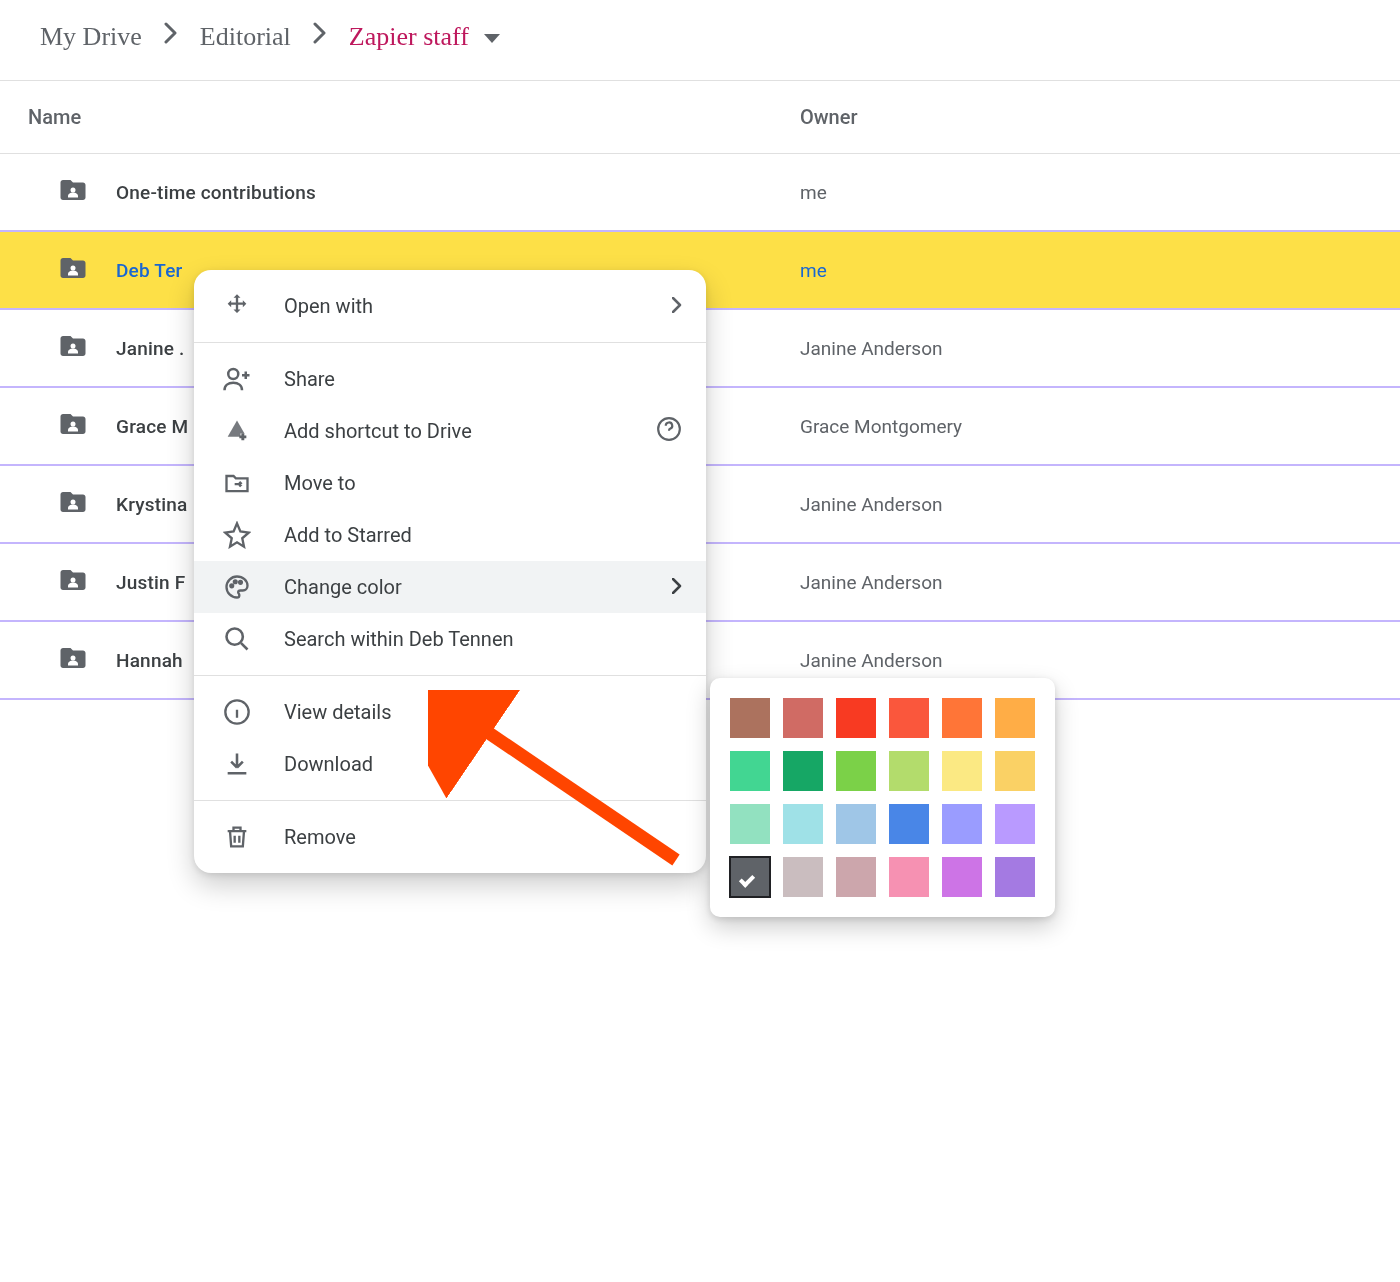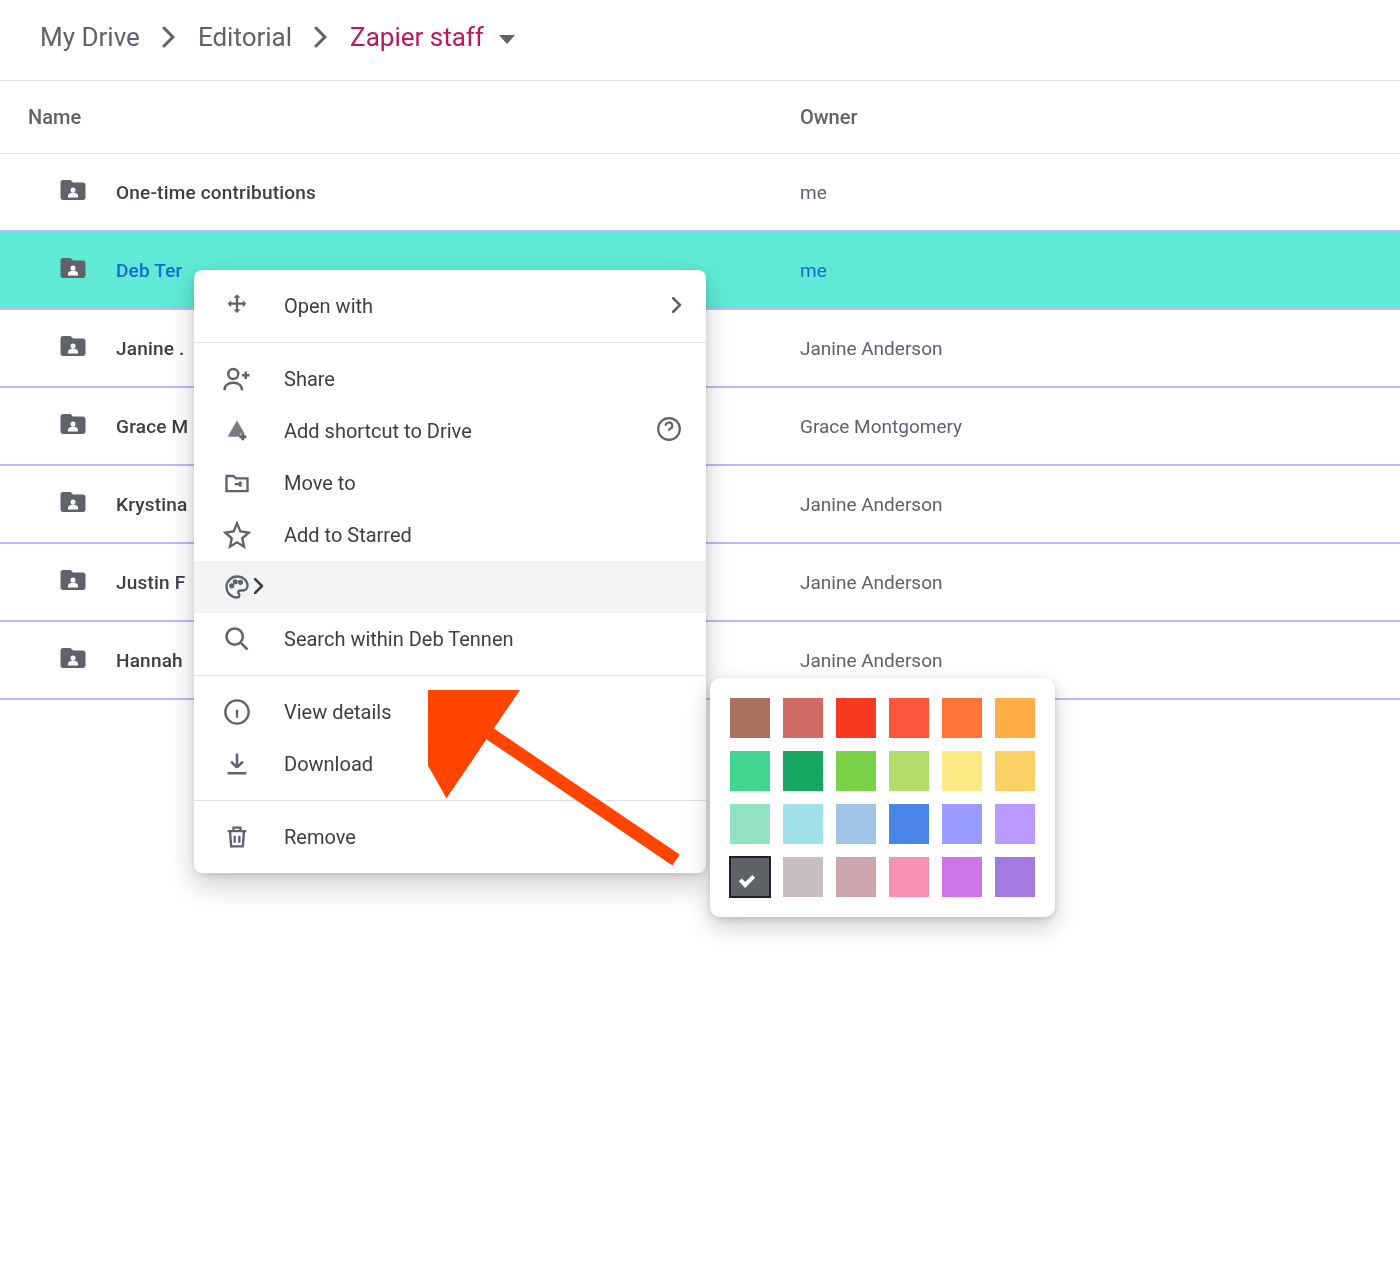--- a/index.html
+++ b/index.html
@@ -9,24 +9,25 @@
       color: #202124;
       width: 1400px;
       height: 1282px;
       overflow: hidden;
       position: relative;
     }
     
     
     .breadcrumb {
       display: flex;
-      align-items: center;
+      align-items: flex-start;
       padding: 22px 40px 28px 40px;
       font-size: 26px;
       color: #5f6368;
+      font-family: Liberation Serif, serif;
     }
     .breadcrumb .crumb {
       color: #5f6368;
       cursor: pointer;
     }
     .breadcrumb .crumb.current {
       color: #be185d;
     }
     .breadcrumb .chev {
       margin: 0 22px;
@@ -76,34 +77,34 @@
       font-weight: 500;
       letter-spacing: .2px;
       white-space: nowrap;
       overflow: hidden;
     }
     .row .owner {
       width: 560px;
       color: #5f6368;
     }
     .row.selected {
-      background: #5eead4;
+      background: #fde047;
       justify-content: center;
     }
     .row.selected .fname { color: #1967d2; }
     .row.selected .owner { color: #1967d2; }
     
     
     .menu {
       position: absolute;
       left: 194px;
       top: 270px;
       width: 512px;
       background: #fff;
-      border-radius: 8px;
+      border-radius: 17px;
       box-shadow: 0 2px 6px rgba(0,0,0,.1), 0 12px 28px rgba(0,0,0,.2);
       padding: 10px 0;
       font-size: 20px;
       color: #3c4043;
       z-index: 10;
     }
     .menu .sep {
       height: 1px;
       background: #e0e0e0;
       margin: 10px 0;
@@ -332,20 +333,21 @@
   </div>
   <div class="mi hl">
     <span class="micon">
       <svg width="28" height="28" viewBox="0 0 24 24" fill="none" stroke="#5f6368" stroke-width="2">
           <path d="M12 3a9 9 0 1 0 0 18c1.7 0 2-1 2-2s-1-1.5-1-2.5 1-1.5 2-1.5h2a4 4 0 0 0 4-4c0-4.4-4-8-9-8z"></path>
           <circle cx="7.5" cy="11" r="1.2" fill="#5f6368"></circle>
           <circle cx="10.5" cy="7.5" r="1.2" fill="#5f6368"></circle>
           <circle cx="15" cy="8" r="1.2" fill="#5f6368"></circle>
         </svg>
     </span>
+    <span class="mlab">Change color</span>
     <span class="mright">
       <svg width="10" height="16" viewBox="0 0 10 16">
           <path d="M1 1 L8 8 L1 15" stroke="#3c4043" stroke-width="2.5" fill="none" stroke-linecap="round" stroke-linejoin="round"></path>
         </svg>
     </span>
   </div>
   <div class="mi">
     <span class="micon">
       <svg width="28" height="28" viewBox="0 0 24 24" fill="none" stroke="#5f6368" stroke-width="2.2">
           <circle cx="10" cy="10" r="7"></circle>

